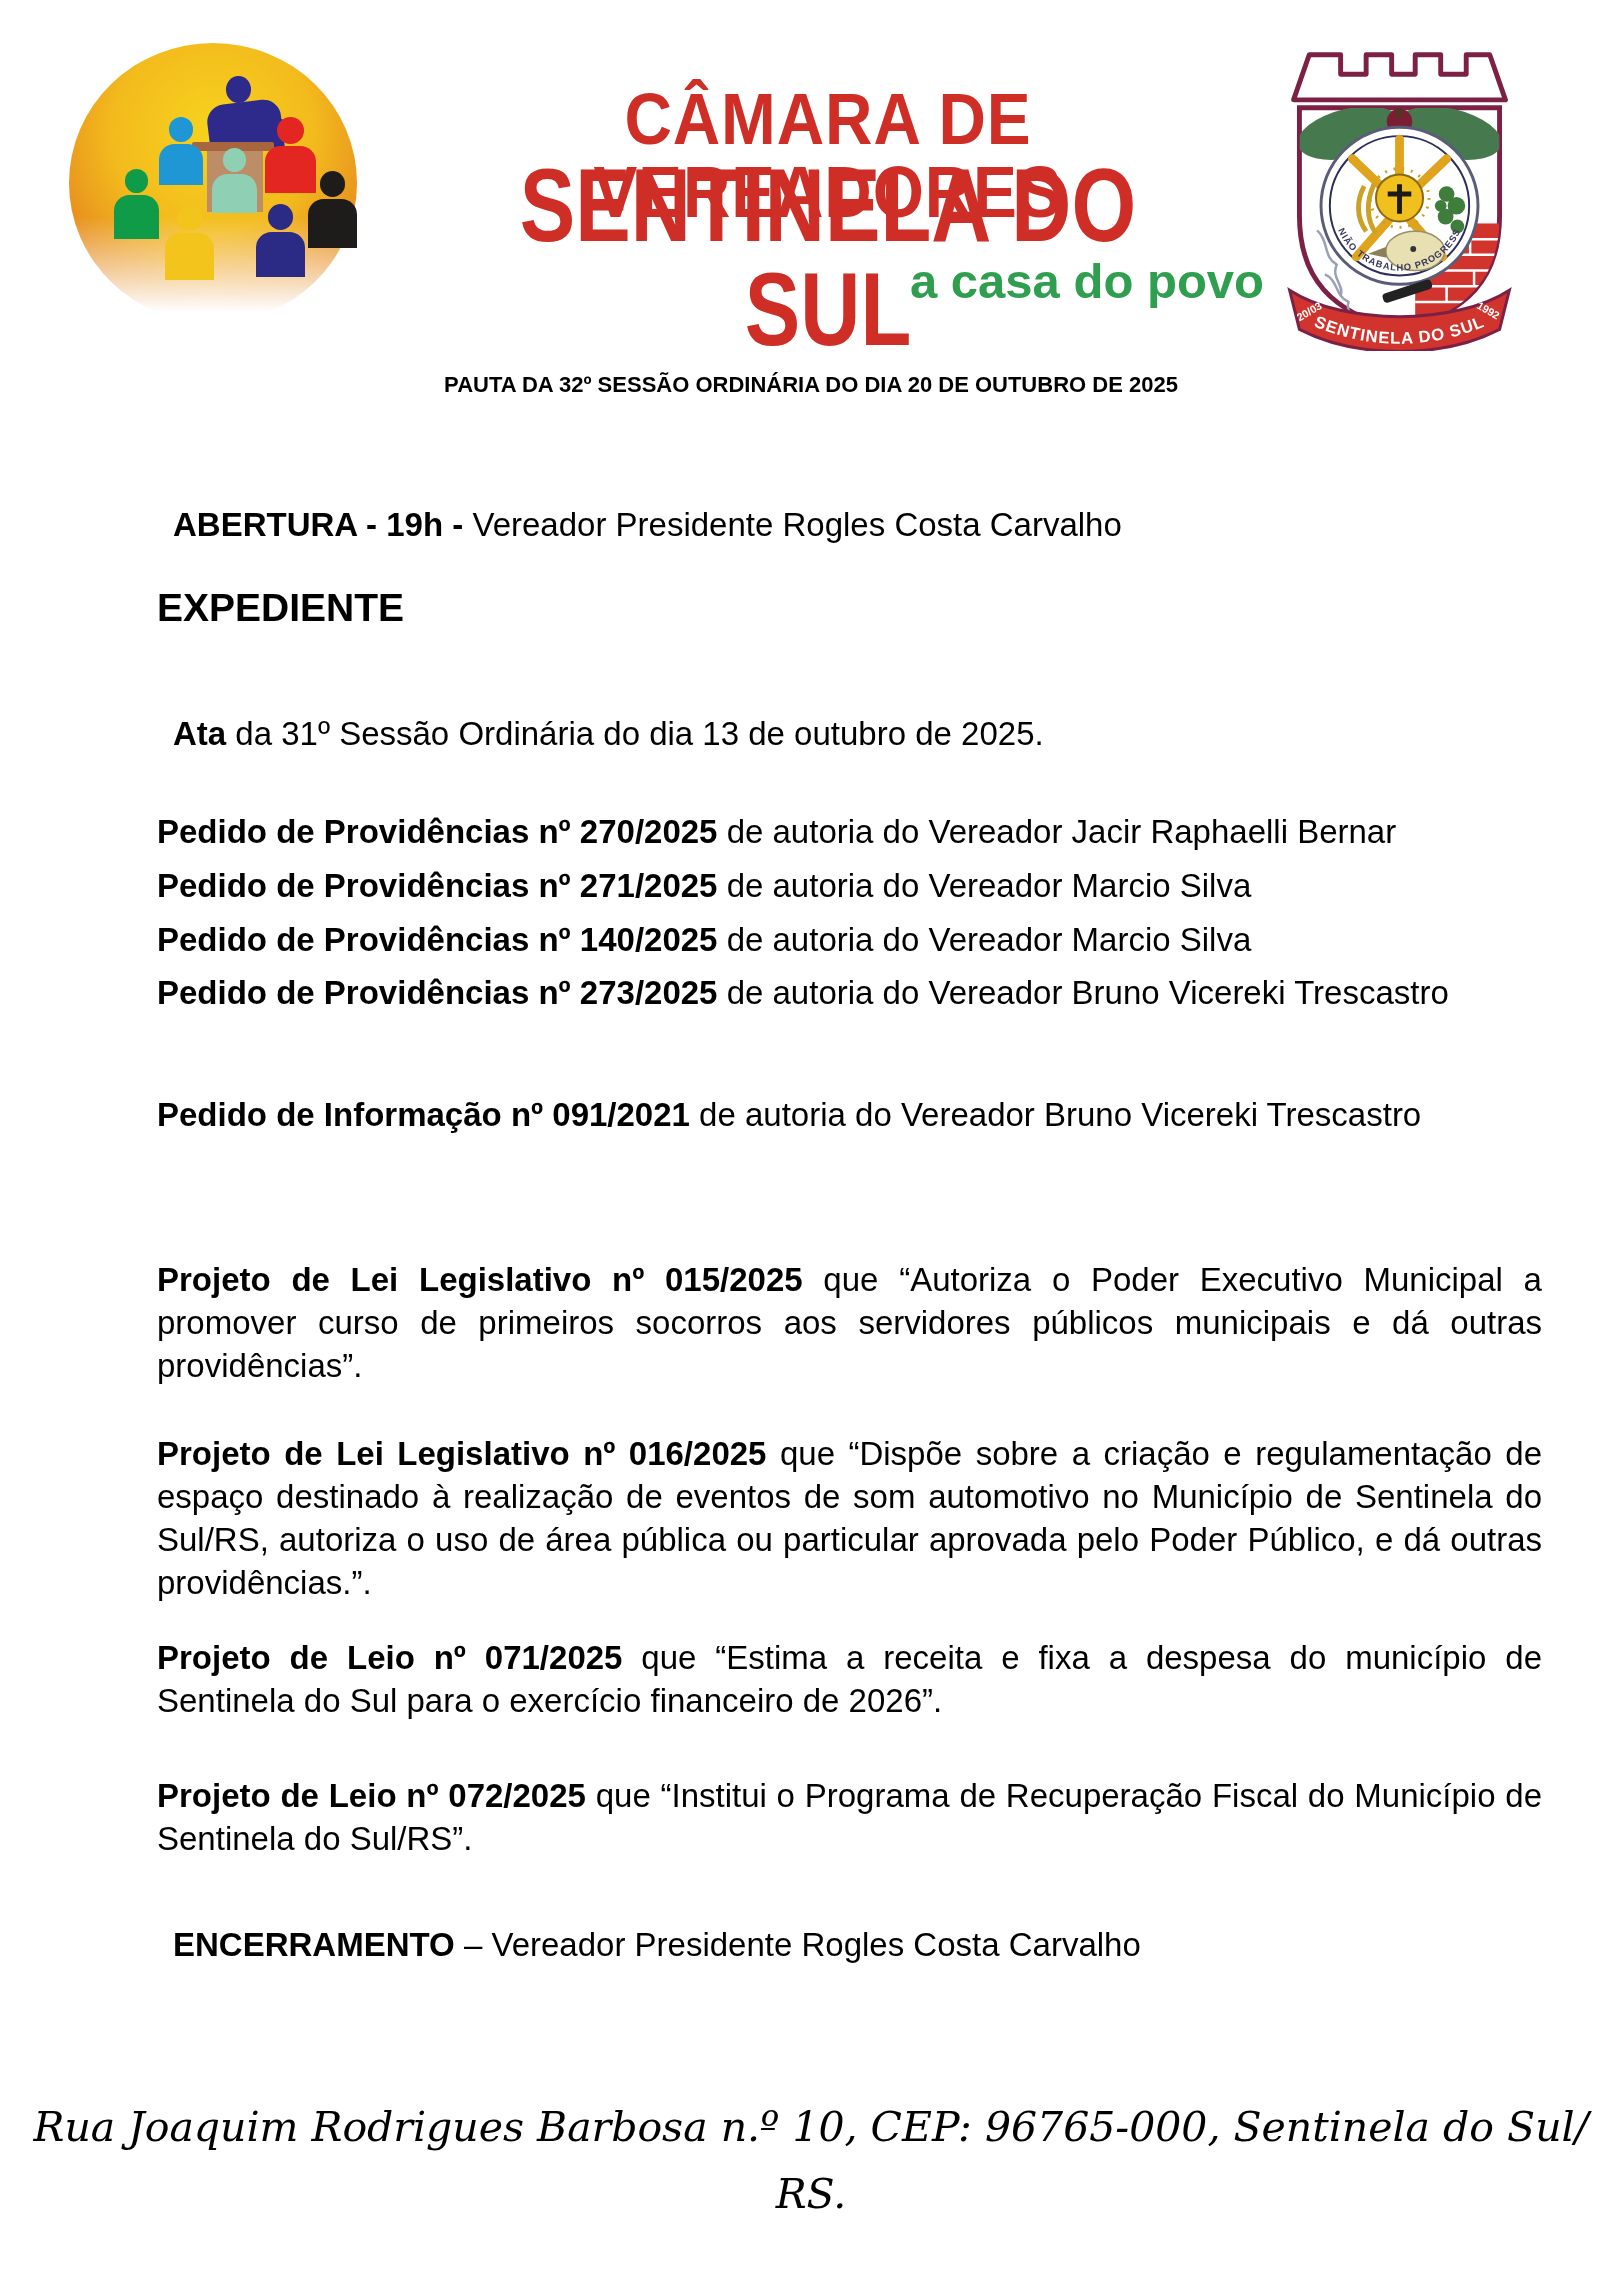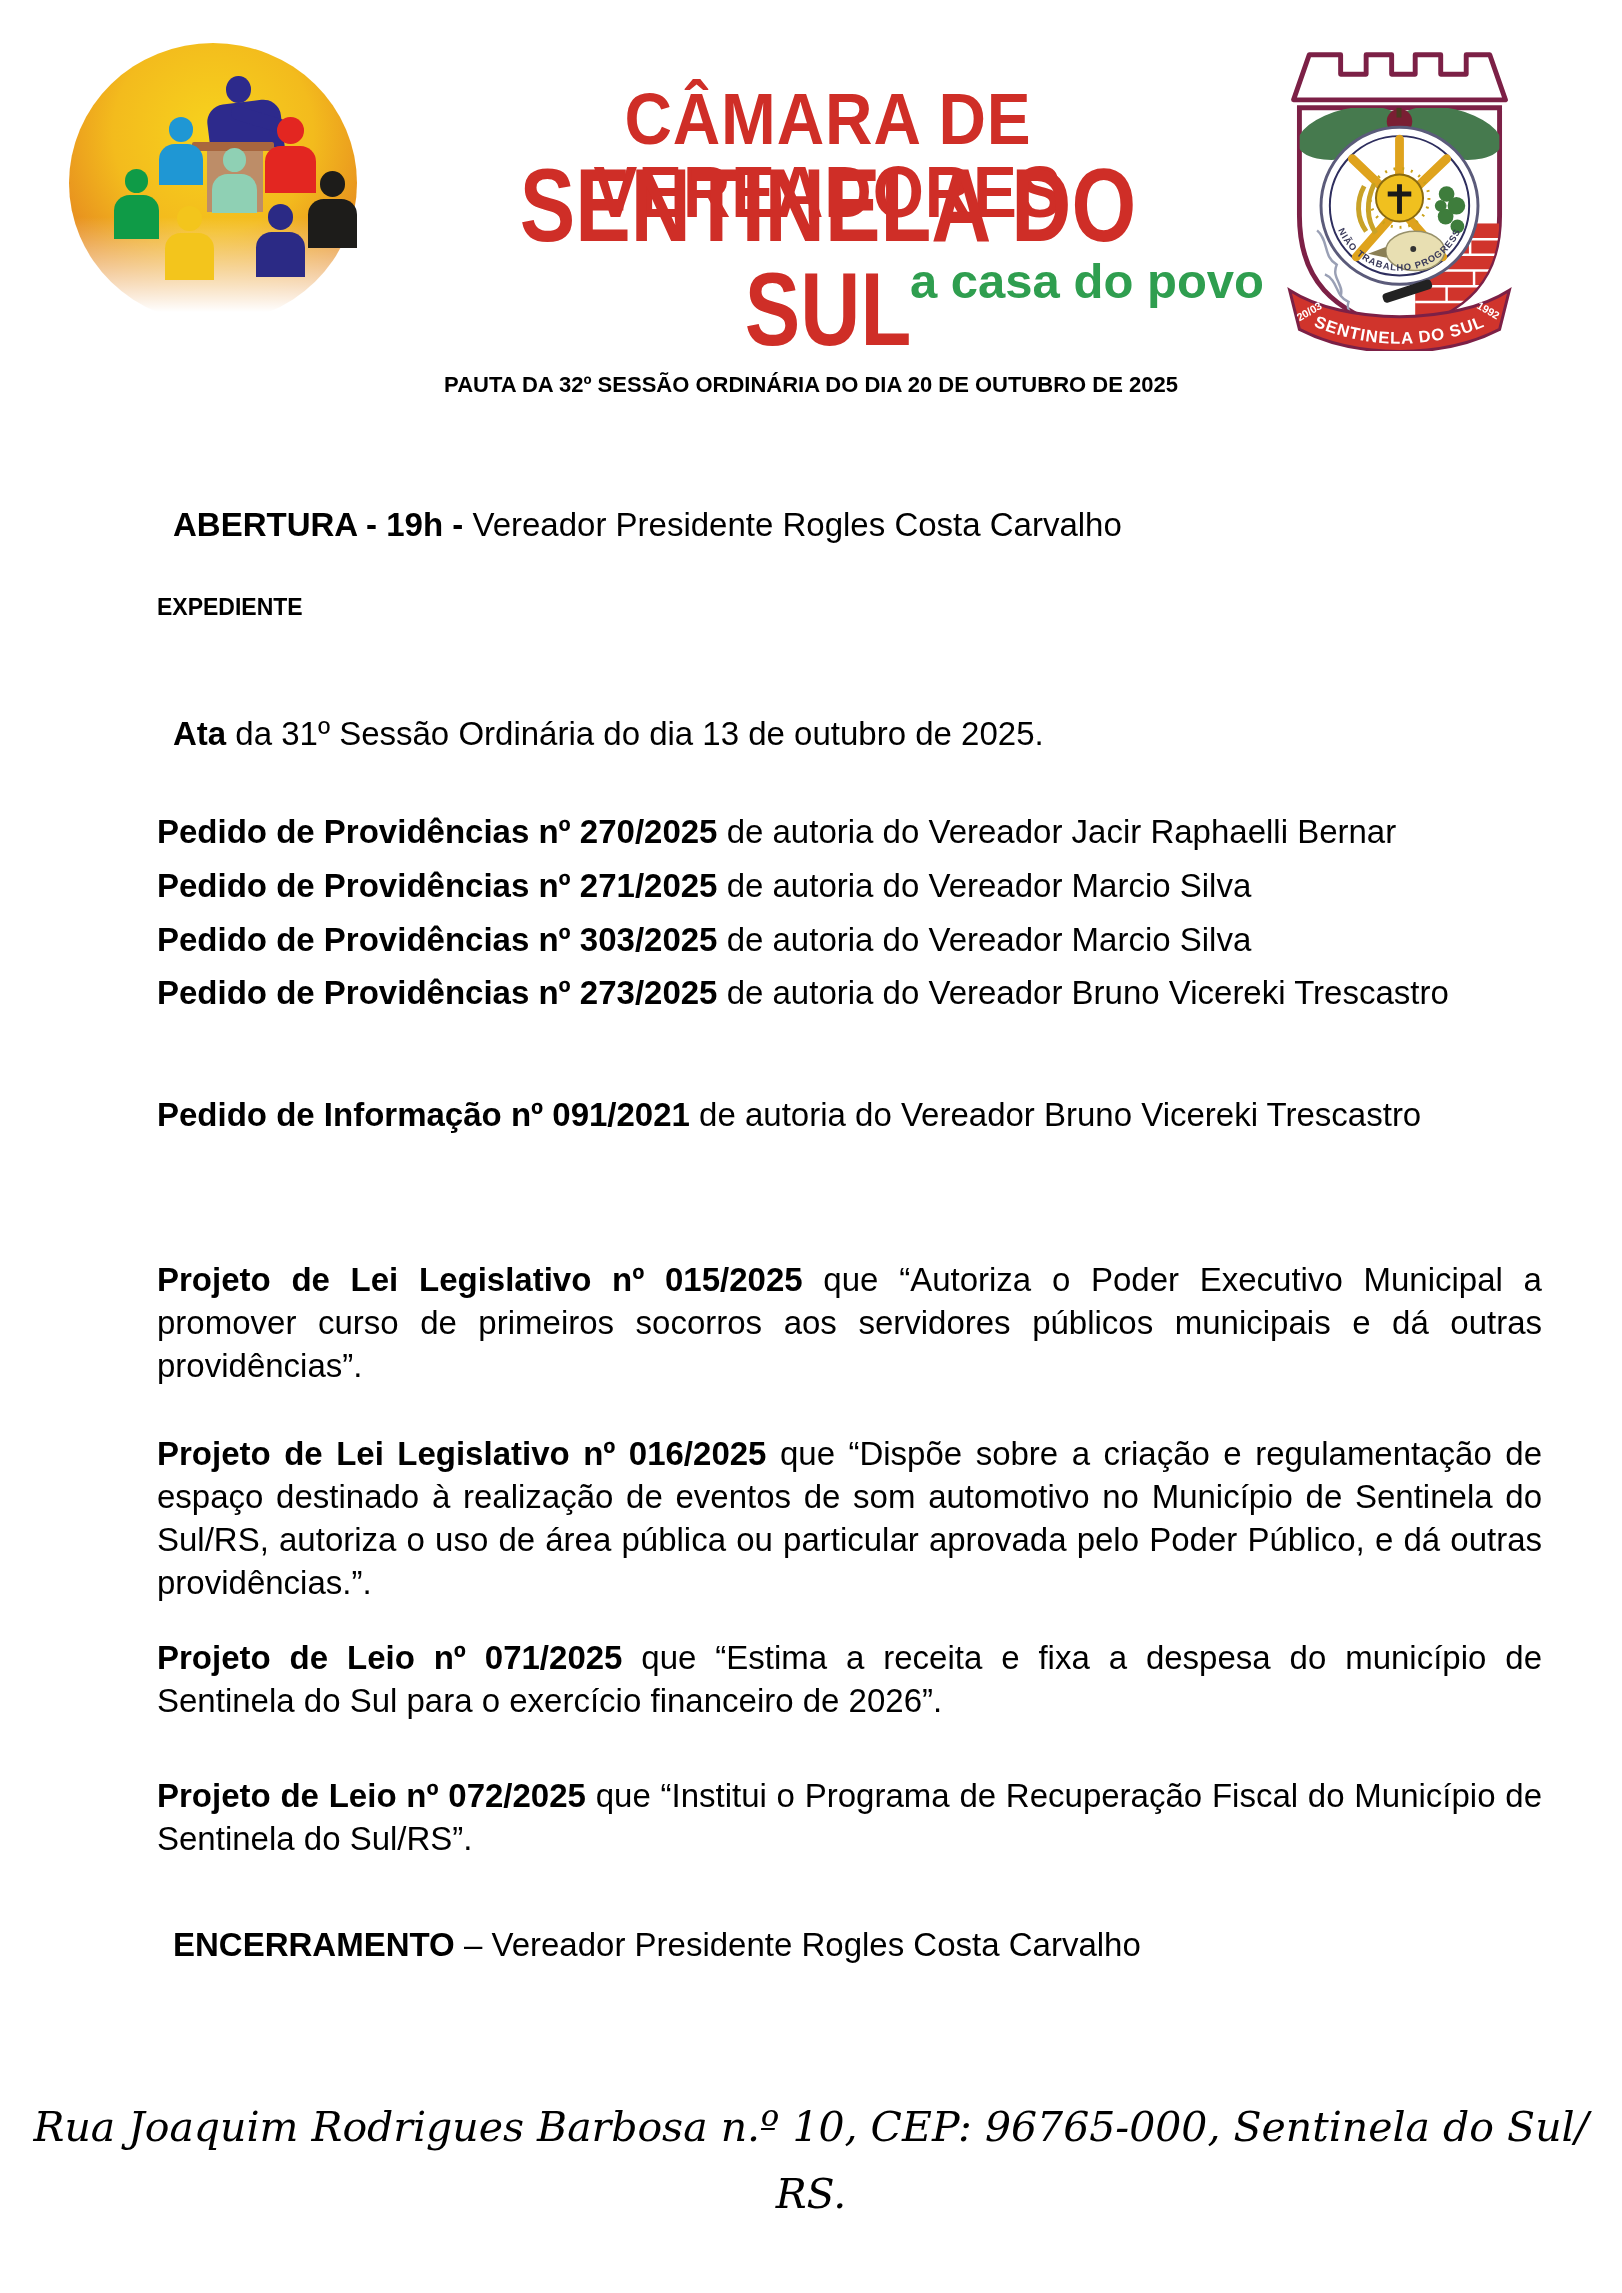--- a/index.html
+++ b/index.html
@@ -38,21 +38,21 @@
 
   .crest{left:1266px;top:39px;width:267px;height:312px;}
 
   
   .doc-title{left:0;top:363px;width:100%;text-align:center;font-size:22px;line-height:43px;font-weight:bold;}
   .col{left:157px;width:1385px;}
   .line{font-size:33px;line-height:43px;margin:16px;white-space:nowrap;}
   .para{font-size:33px;line-height:43px;margin:0;text-align:justify;}
   .item{margin:0 0 10.8px 0;}
   b{font-weight:bold;}
-  .heading{font-size:23px;line-height:43px;font-weight:bold;margin:0;}
+  .heading{font-size:39px;line-height:43px;font-weight:bold;margin:0;}
 
   .footer{left:0;top:2094px;width:100%;text-align:center;
     font-family:"DejaVu Serif",serif;font-style:italic;font-size:41px;line-height:67px;}
 </style>
 </head>
 <body>
 
 <div class="abs logo">
   <div class="logo-circle"></div>
   <span class="sp-torso"></span>
@@ -180,21 +180,21 @@
 
 <p class="abs col heading" style="top:586px;">EXPEDIENTE</p>
 
 <p class="abs col line" style="top:696px;">
   <b>Ata</b><span> da 31º Sessão Ordinária do dia 13 de outubro de 2025.</span>
 </p>
 
 <div class="abs col" style="top:810px;">
   <p class="line item"><b>Pedido de Providências nº 270/2025</b><span> de autoria do Vereador Jacir Raphaelli Bernar</span></p>
   <p class="line item"><b>Pedido de Providências nº 271/2025</b><span> de autoria do Vereador Marcio Silva</span></p>
-  <p class="line item"><b>Pedido de Providências nº 303/2025</b><span> de autoria do Vereador Marcio Silva</span></p>
+  <p class="line item"><b>Pedido de Providências nº 140/2025</b><span> de autoria do Vereador Marcio Silva</span></p>
   <p class="line item"><b>Pedido de Providências nº 273/2025</b><span> de autoria do Vereador Bruno Vicereki Trescastro</span></p>
 </div>
 
 <div class="abs col" style="top:1093px;">
   <p class="line item"><b>Pedido de Informação nº 091/2021</b><span> de autoria do Vereador Bruno Vicereki Trescastro</span></p>
 </div>
 
 <p class="abs col para" style="top:1258px;">
   <b>Projeto de Lei Legislativo nº 015/2025</b><span> que “Autoriza o Poder Executivo Municipal a promover curso de primeiros socorros aos servidores públicos municipais e dá outras providências”.</span>
 </p>

